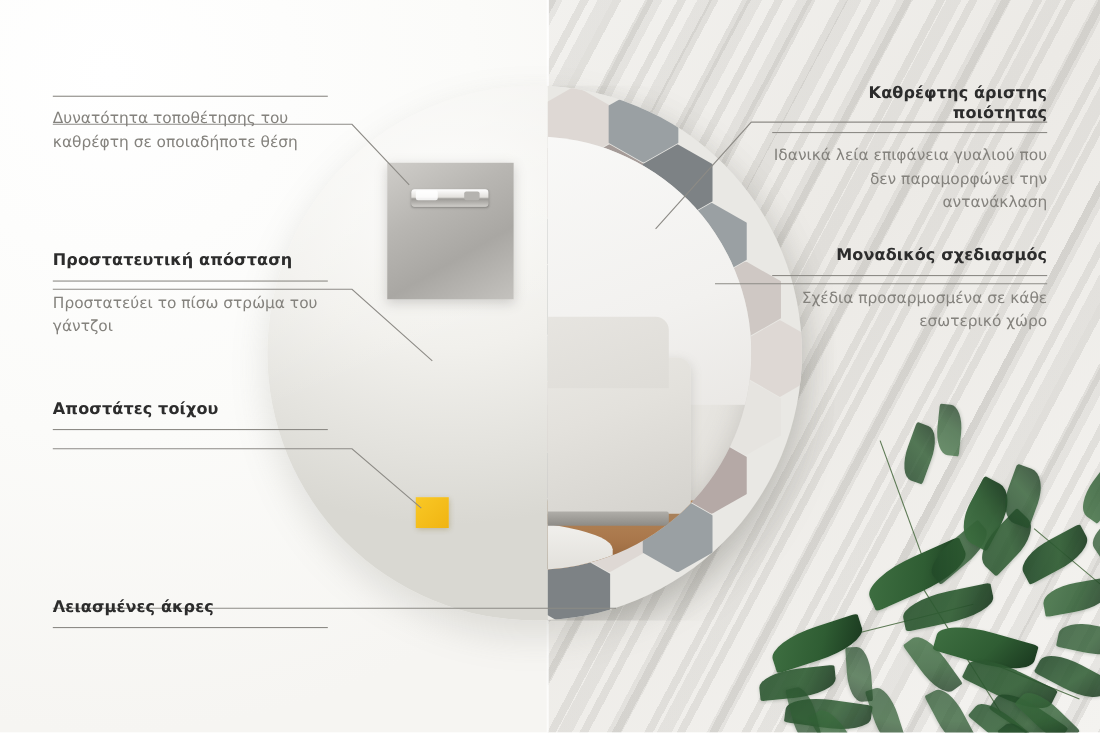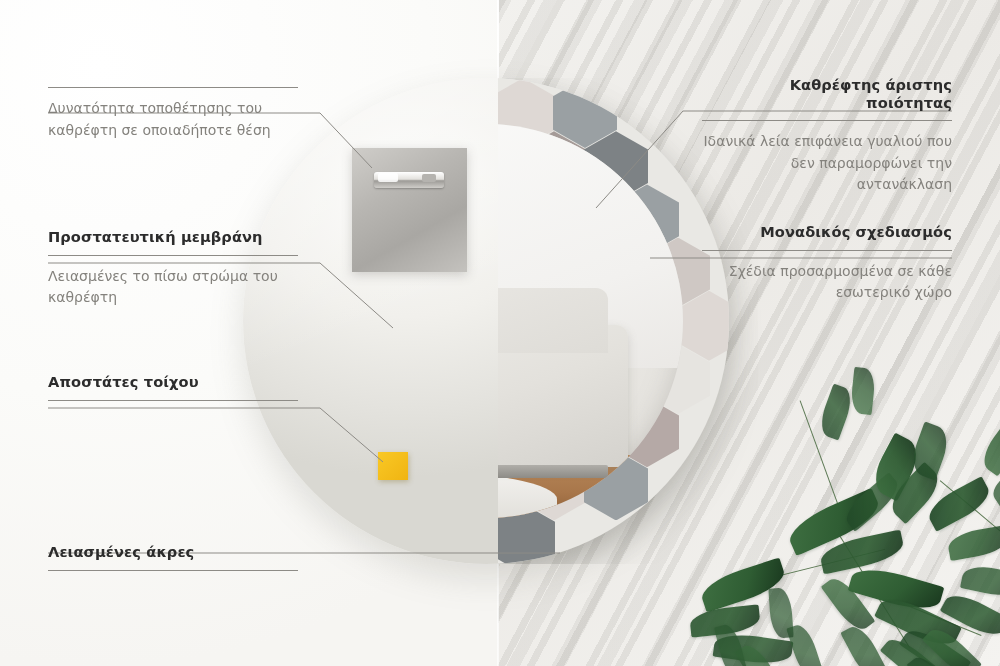--- a/index.html
+++ b/index.html
@@ -257,26 +257,26 @@
     <path class="conn-path" d="M952 111 H683 L596 208"></path>
     <path class="conn-path" d="M952 258 H650"></path>
   </svg>
 
   <div class="callout" style="left:48px;top:78px;width:250px;">
     <div class="rule"></div>
     <p>Δυνατότητα τοποθέτησης του καθρέφτη σε οποιαδήποτε θέση</p>
   </div>
 
   <div class="callout" style="left:48px;top:228px;width:250px;">
-    <h3>Προστατευτική μεμβράνη</h3>
-    <div class="rule"></div>
-    <p>Λειασμένες το πίσω στρώμα του καθρέφτη</p>
-  </div>
-
-  <div class="callout" style="left:48px;top:373px;width:250px;">
+    <h3>Προστατευτική απόσταση</h3>
+    <div class="rule"></div>
+    <p>Προστατεύει το πίσω στρώμα του γάντζοι</p>
+  </div>
+
+  <div class="callout" style="left:48px;top:363px;width:250px;">
     <h3>Αποστάτες τοίχου</h3>
     <div class="rule"></div>
   </div>
 
   <div class="callout" style="left:48px;top:543px;width:250px;">
     <h3>Λειασμένες άκρες</h3>
     <div class="rule"></div>
   </div>
 
   <div class="callout right" style="left:702px;top:76px;width:250px;">

